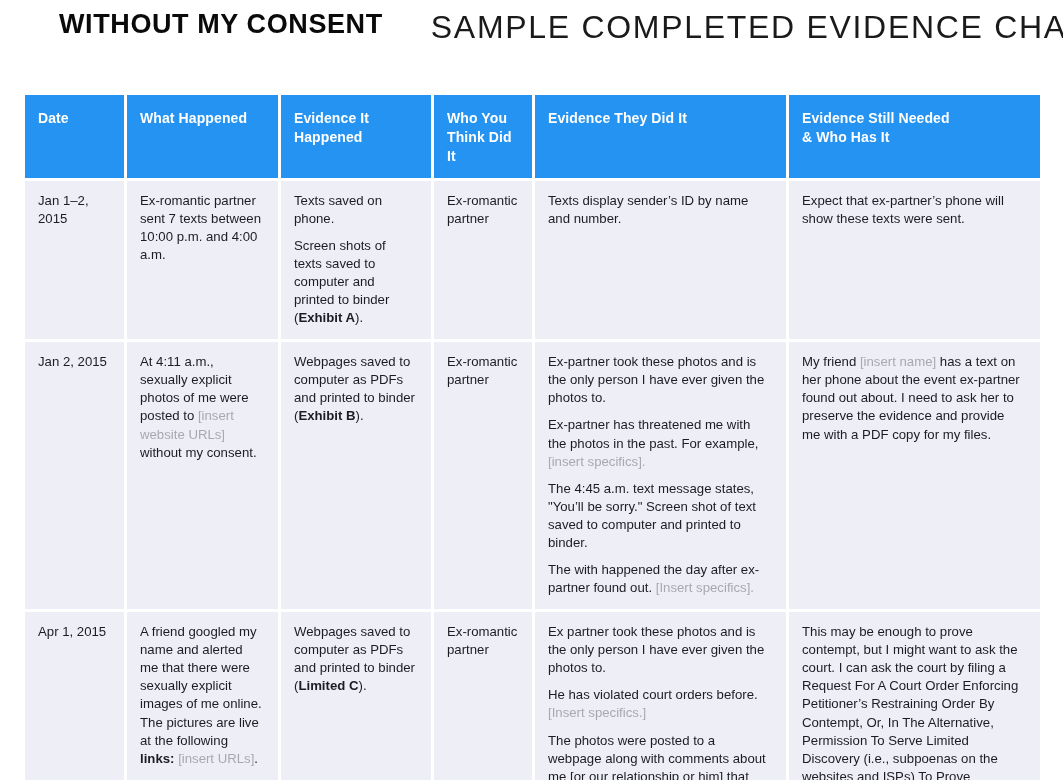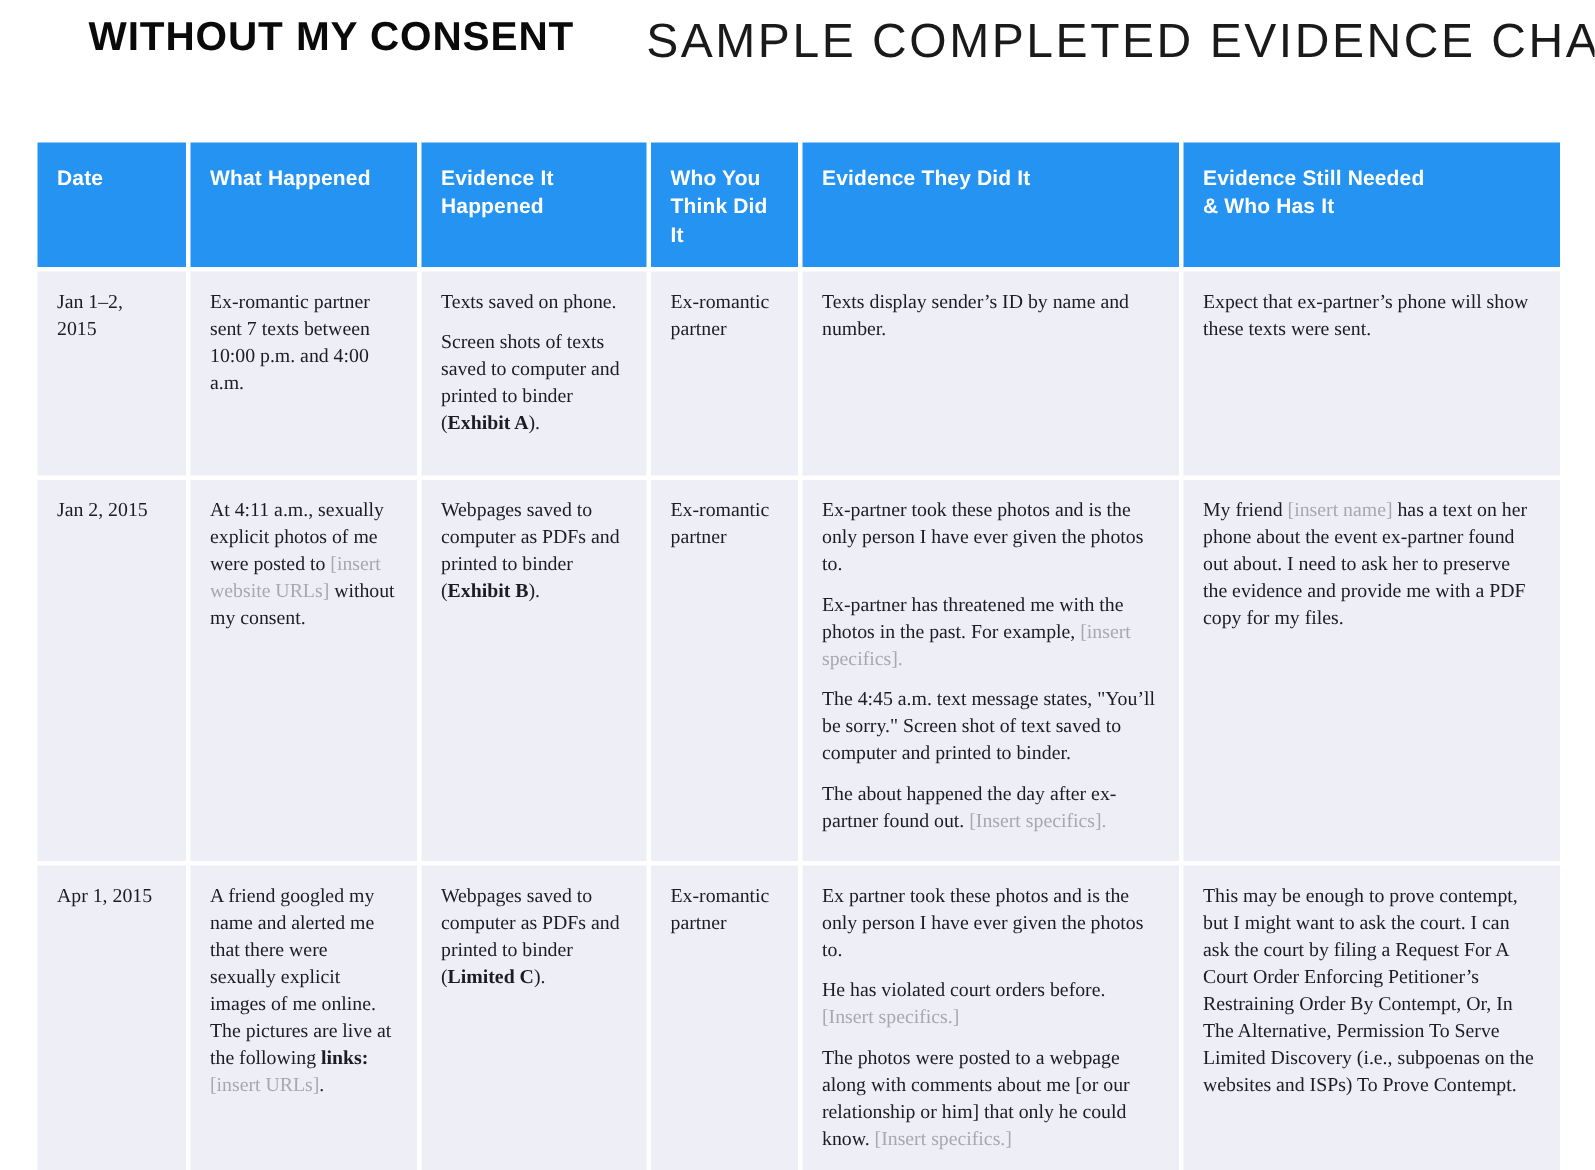--- a/index.html
+++ b/index.html
@@ -26,21 +26,20 @@
   th,td{border:3px solid #ffffff;vertical-align:top;text-align:left}
   th{
     background:#2493F2;color:#ffffff;
     font-size:14px;font-weight:700;line-height:1.35;
     padding:14px 10px 12px 13px;letter-spacing:.1px;
   }
   td{
     background:#EEEFF6;color:#1C1C22;
     font-size:13.2px;font-weight:400;line-height:1.37;
     padding:11px 14px 12px 13px;
-    font-family:Liberation Serif, serif;
   }
   td:nth-child(4){padding-right:1px}
   td p{margin:0}
   td p + p{margin-top:9px}
   .b{font-weight:700}
   .g{color:#A7A8B2}
   thead tr{height:65px}
   tbody tr:nth-child(1){height:139px}
   tbody tr:nth-child(2){height:257px}
   tbody tr:nth-child(3){height:208px}
@@ -104,21 +103,21 @@
         <td>
           <p><span>Webpages saved to computer as PDFs and printed to binder (</span><span class="b">Exhibit B</span><span>).</span></p>
         </td>
         <td>
           <p><span>Ex-romantic partner</span></p>
         </td>
         <td>
           <p><span>Ex-partner took these photos and is the only person I have ever given the photos to.</span></p>
           <p><span>Ex-partner has threatened me with the photos in the past. For example, </span><span class="g">[insert specifics].</span></p>
           <p><span>The 4:45 a.m. text message states, "You’ll be sorry." Screen shot of text saved to computer and printed to binder.</span></p>
-          <p><span>The about happened the day after ex-partner found out. </span><span class="g">[Insert specifics].</span></p>
+          <p><span>The with happened the day after ex-partner found out. </span><span class="g">[Insert specifics].</span></p>
         </td>
         <td>
           <p><span>My friend </span><span class="g">[insert name]</span><span> has a text on her phone about the event ex-partner found out about. I need to ask her to preserve the evidence and provide me with a PDF copy for my files.</span></p>
         </td>
       </tr>
       <tr>
         <td>
           <p><span>Apr 1, 2015</span></p>
         </td>
         <td>

